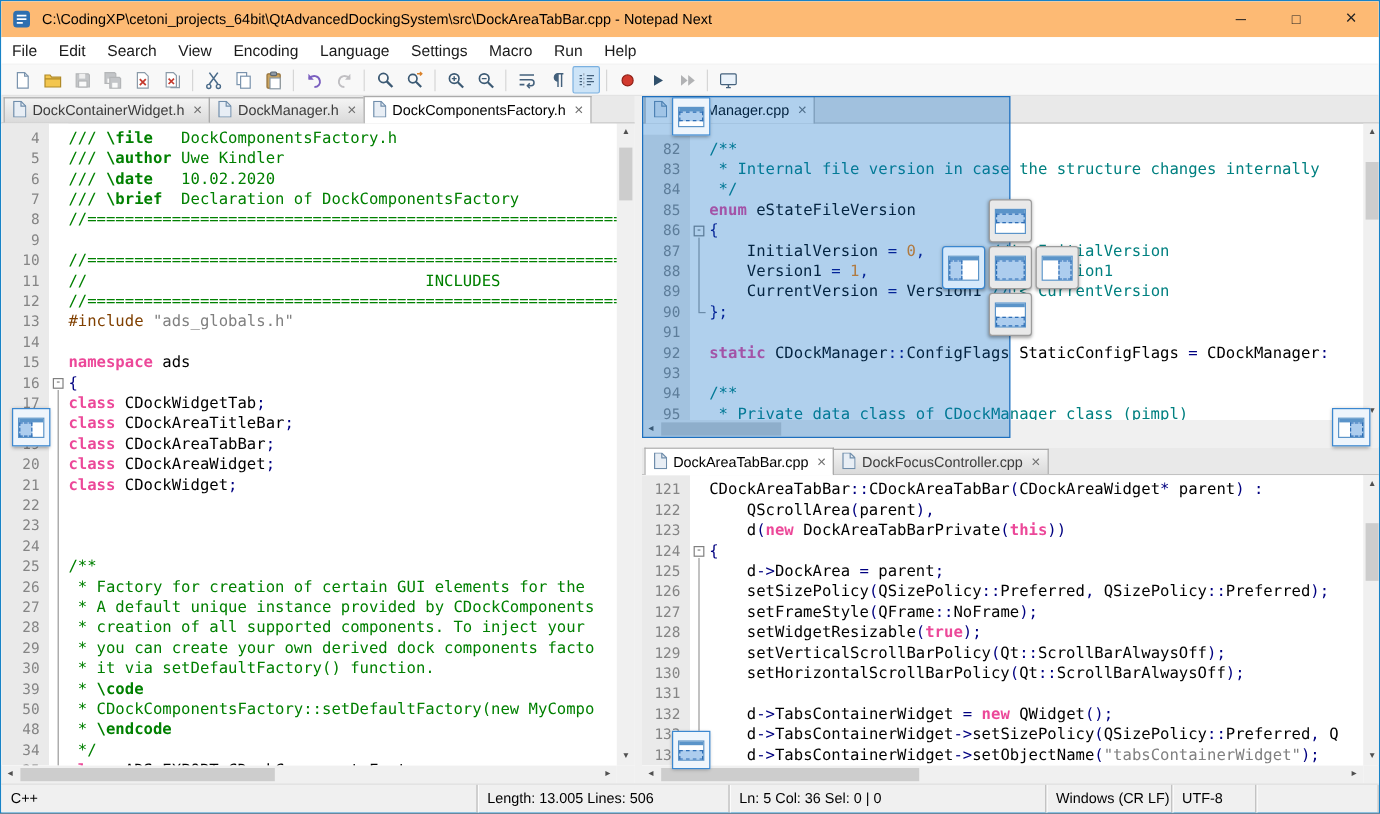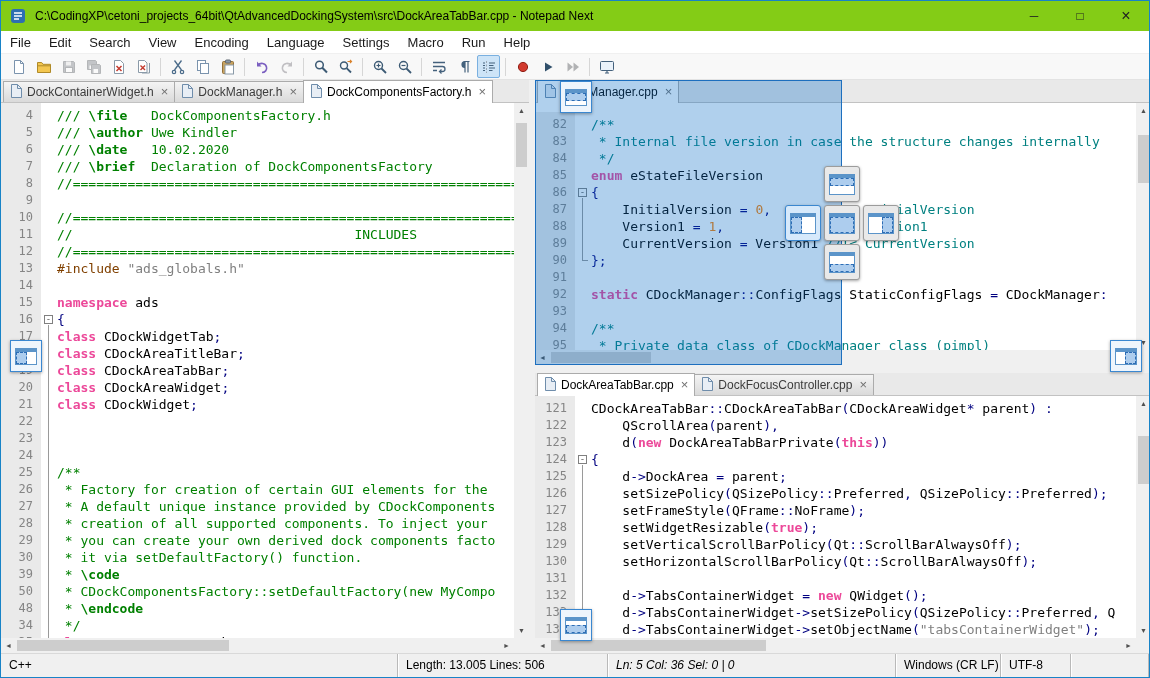--- a/index.html
+++ b/index.html
@@ -3,21 +3,21 @@
 <meta charset="utf-8">
 <style>
   html,body{margin:0;padding:0;background:#3a3a3a;}
   *{box-sizing:border-box;}
   .window{
     position:relative;width:1150px;height:678px;background:#fff;
     border:1px solid #1883c7;overflow:hidden;
     font-family:"Liberation Sans",sans-serif;color:#111;
   }
   
-  .titlebar{position:absolute;left:0;top:0;right:0;height:30px;background:#84cc16;display:flex;align-items:center;}
+  .titlebar{position:absolute;left:0;top:0;right:0;height:30px;background:#fdba74;display:flex;align-items:center;}
   .appicon{margin-left:9px;width:16px;height:16px;}
   .title-text{margin-left:9px;font-size:12px;color:#000;white-space:nowrap;}
   .win-controls{position:absolute;right:0;top:0;height:30px;display:flex;}
   .wbtn{width:46px;height:30px;display:flex;align-items:center;justify-content:center;font-size:12px;color:#222;}
   .wbtn-close{font-size:16px;}
   
   .menubar{position:absolute;left:0;top:30px;right:0;height:23px;background:#fff;display:flex;align-items:center;border-bottom:1px solid #f0f0f0;}
   .menu-item{padding:0 9px;font-size:13px;height:23px;line-height:23px;color:#1a1a1a;}
   
   .toolbar{position:absolute;left:0;top:53px;right:0;height:26px;background:#f8f8f8;border-bottom:1px solid #e3e3e3;display:flex;align-items:center;padding-left:5px;}
@@ -494,19 +494,19 @@
         <div class="pic">
           <div class="tb"></div>
           <div class="f bottom"></div>
         </div>
       </div>
     </div>
 
   <div class="statusbar" id="statusbar">
       <div class="seg" style="width: 397px;">C++</div>
       <div class="seg" style="width: 210px;">Length: 13.005  Lines: 506</div>
-      <div class="seg" style="width: 288px; font-style: italic;">Ln: 5  Col: 36  Sel: 0 | 0</div>
+      <div class="seg" style="width: 264px;">Ln: 5  Col: 36  Sel: 0 | 0</div>
       <div class="seg" style="width: 105px;">Windows (CR LF)</div>
       <div class="seg" style="width: 70px;">UTF-8</div>
       <div class="seg" style="flex: 1 1 0%;"></div>
     </div>
 
 </div>
 
 </body></html>

